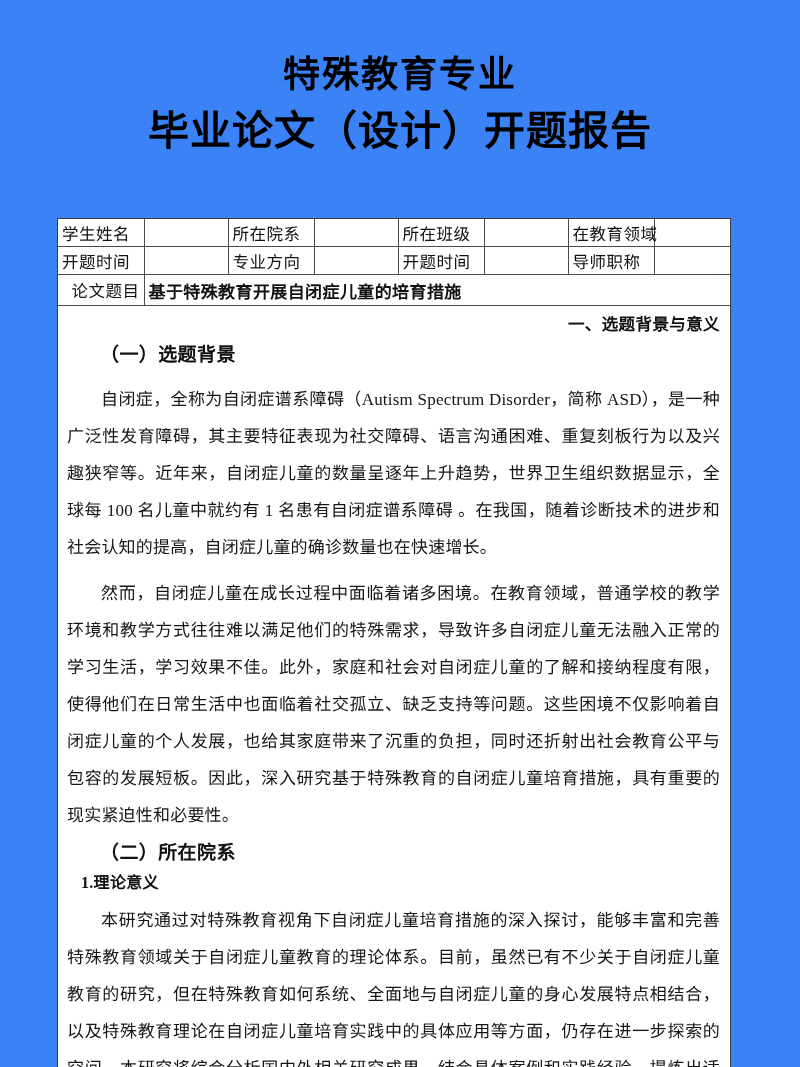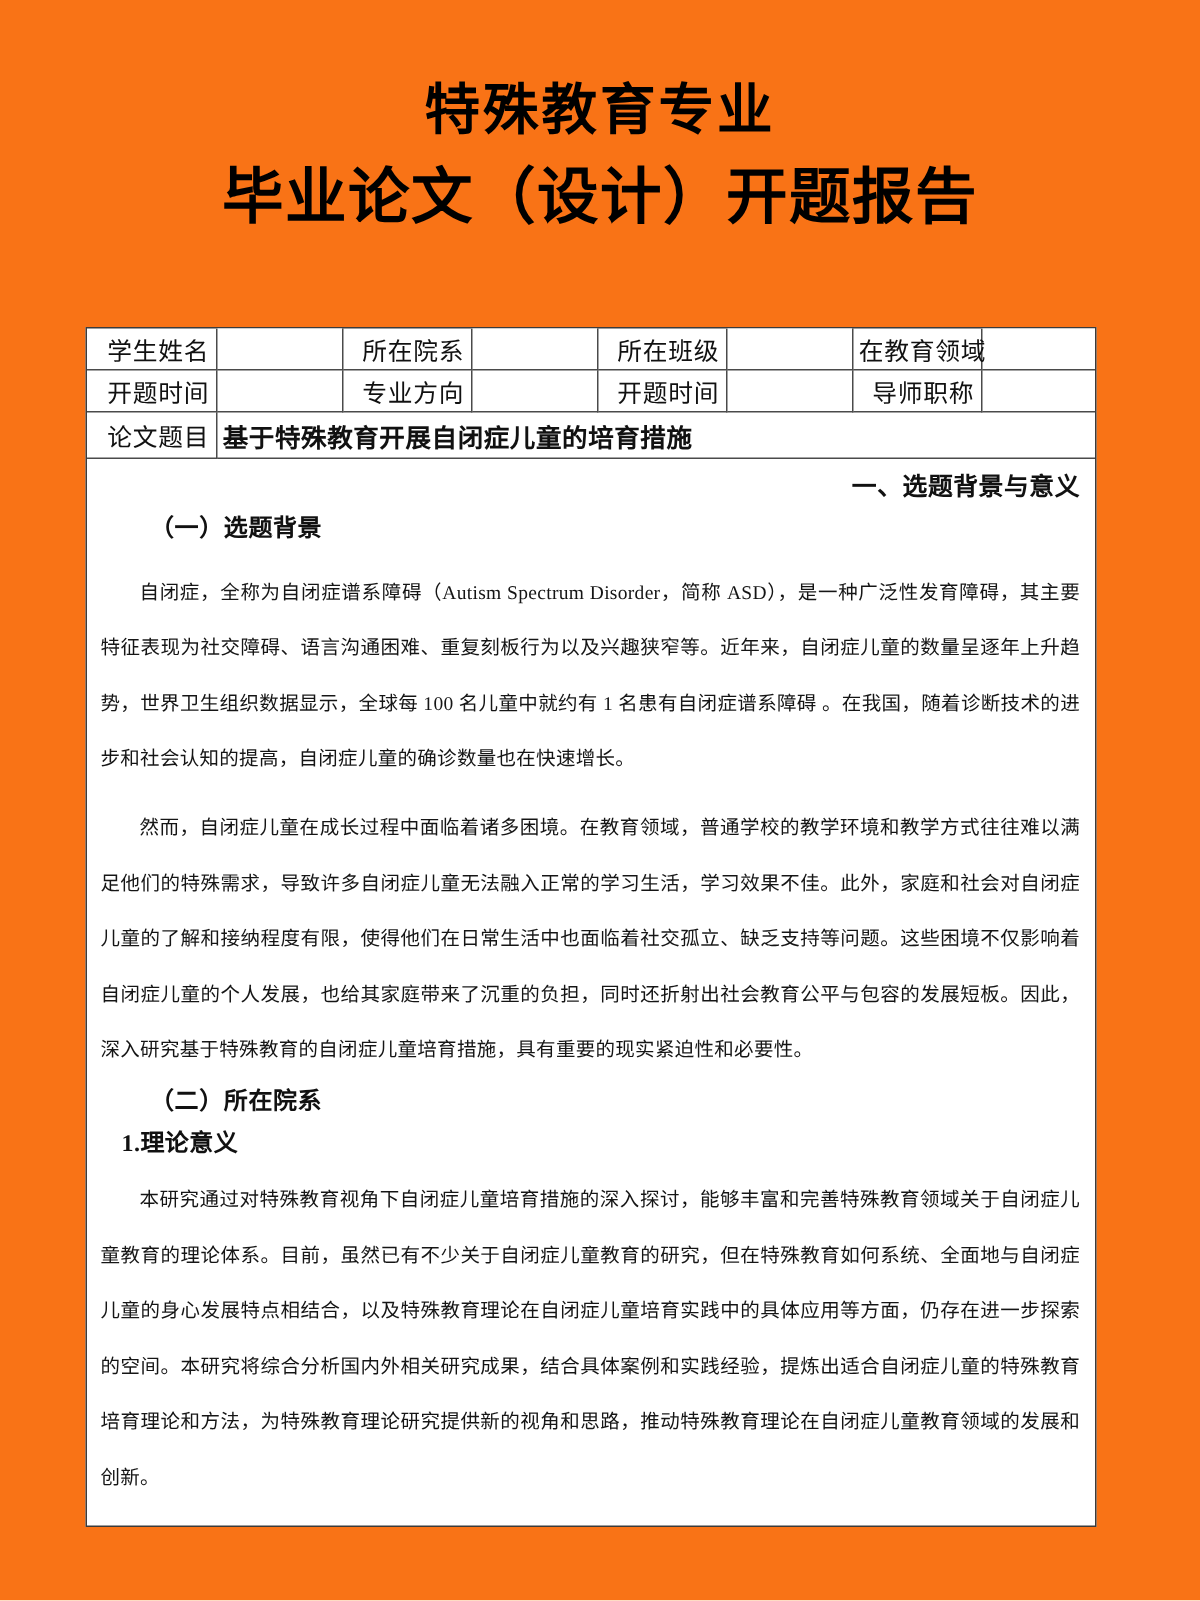--- a/index.html
+++ b/index.html
@@ -14,21 +14,21 @@
     font-family: "Liberation Serif", "DejaVu Serif", serif;
     color: #1a1a1a;
     -webkit-font-smoothing: antialiased;
   }
 
   .page {
     position: relative;
     width: 800px;
     height: 1067px;
     box-sizing: border-box;
-    background: #f97316;
+    background: #3b82f6;
     overflow: hidden;
   }
 
   
   .title-block {
     padding-top: 52px;
   }
   .doc-title-main {
     text-align: center;
     font-family: "Liberation Serif", "DejaVu Serif", serif;
@@ -71,21 +71,21 @@
   table.info-table td {
     border: 1.1px solid #4a4a4a;
     height: 27px;
     font-size: 16.5px;
     font-family: "Liberation Serif", "DejaVu Serif", serif;
     padding: 0 4px;
     vertical-align: middle;
     color: #111;
   }
   table.info-table td.lbl {
-    text-align: right;
+    text-align: left;
     letter-spacing: 0.5px;
     white-space: nowrap;
   }
   table.info-table td.val {
     background: #fff;
   }
   table.info-table tr.title-row td.lbl {
     text-align: right;
   }
   table.info-table td.thesis-title {
@@ -107,40 +107,40 @@
   .h-level1 {
     font-size: 16.5px;
     font-weight: 700;
     line-height: 1.55;
     margin: 0 0 2px 0;
     letter-spacing: 0.4px;
     color: #111;
     text-align: right;
   }
   .h-level2 {
-    font-size: 16px;
+    font-size: 19px;
     font-weight: 700;
     line-height: 1.6;
     margin: 0 0 2px 0;
     padding-left: 33px;
     letter-spacing: 0.4px;
     color: #111;
   }
   .h-level3 {
     font-size: 16px;
     font-weight: 700;
     line-height: 1.6;
     margin: 0 0 2px 0;
     padding-left: 14px;
     letter-spacing: 0.3px;
     color: #111;
   }
 
   p.para {
-    font-size: 13px;
+    font-size: 17px;
     line-height: 37px;
     margin: 0;
     text-align: justify;
     text-justify: inter-ideograph;
     text-indent: 2em;
     letter-spacing: 0.2px;
     color: #151515;
     word-break: break-all;
   }
 

